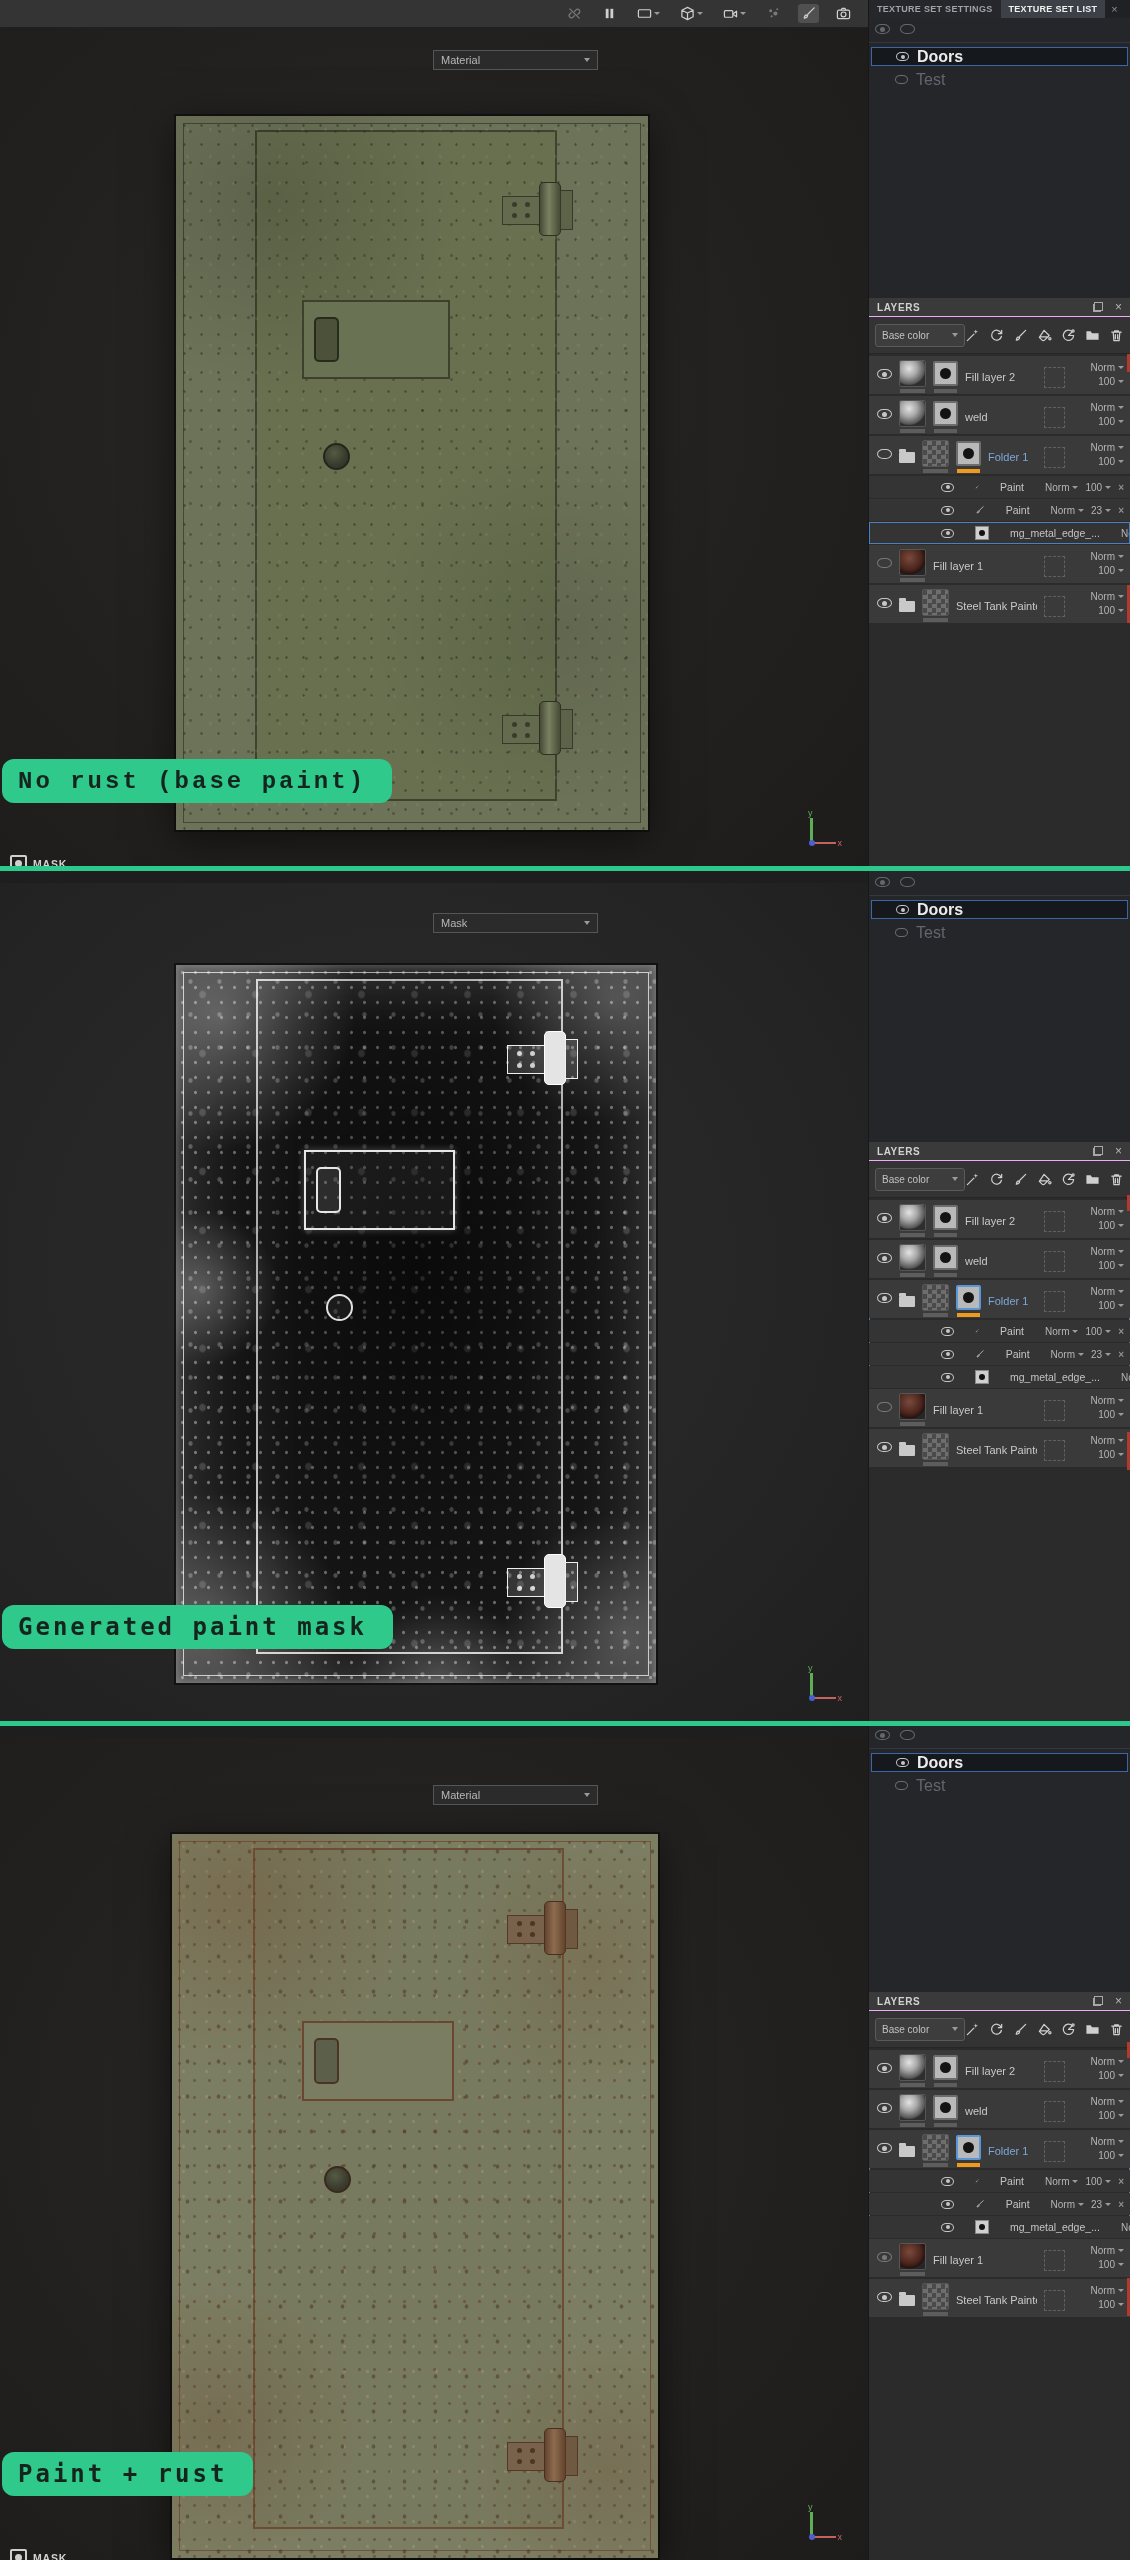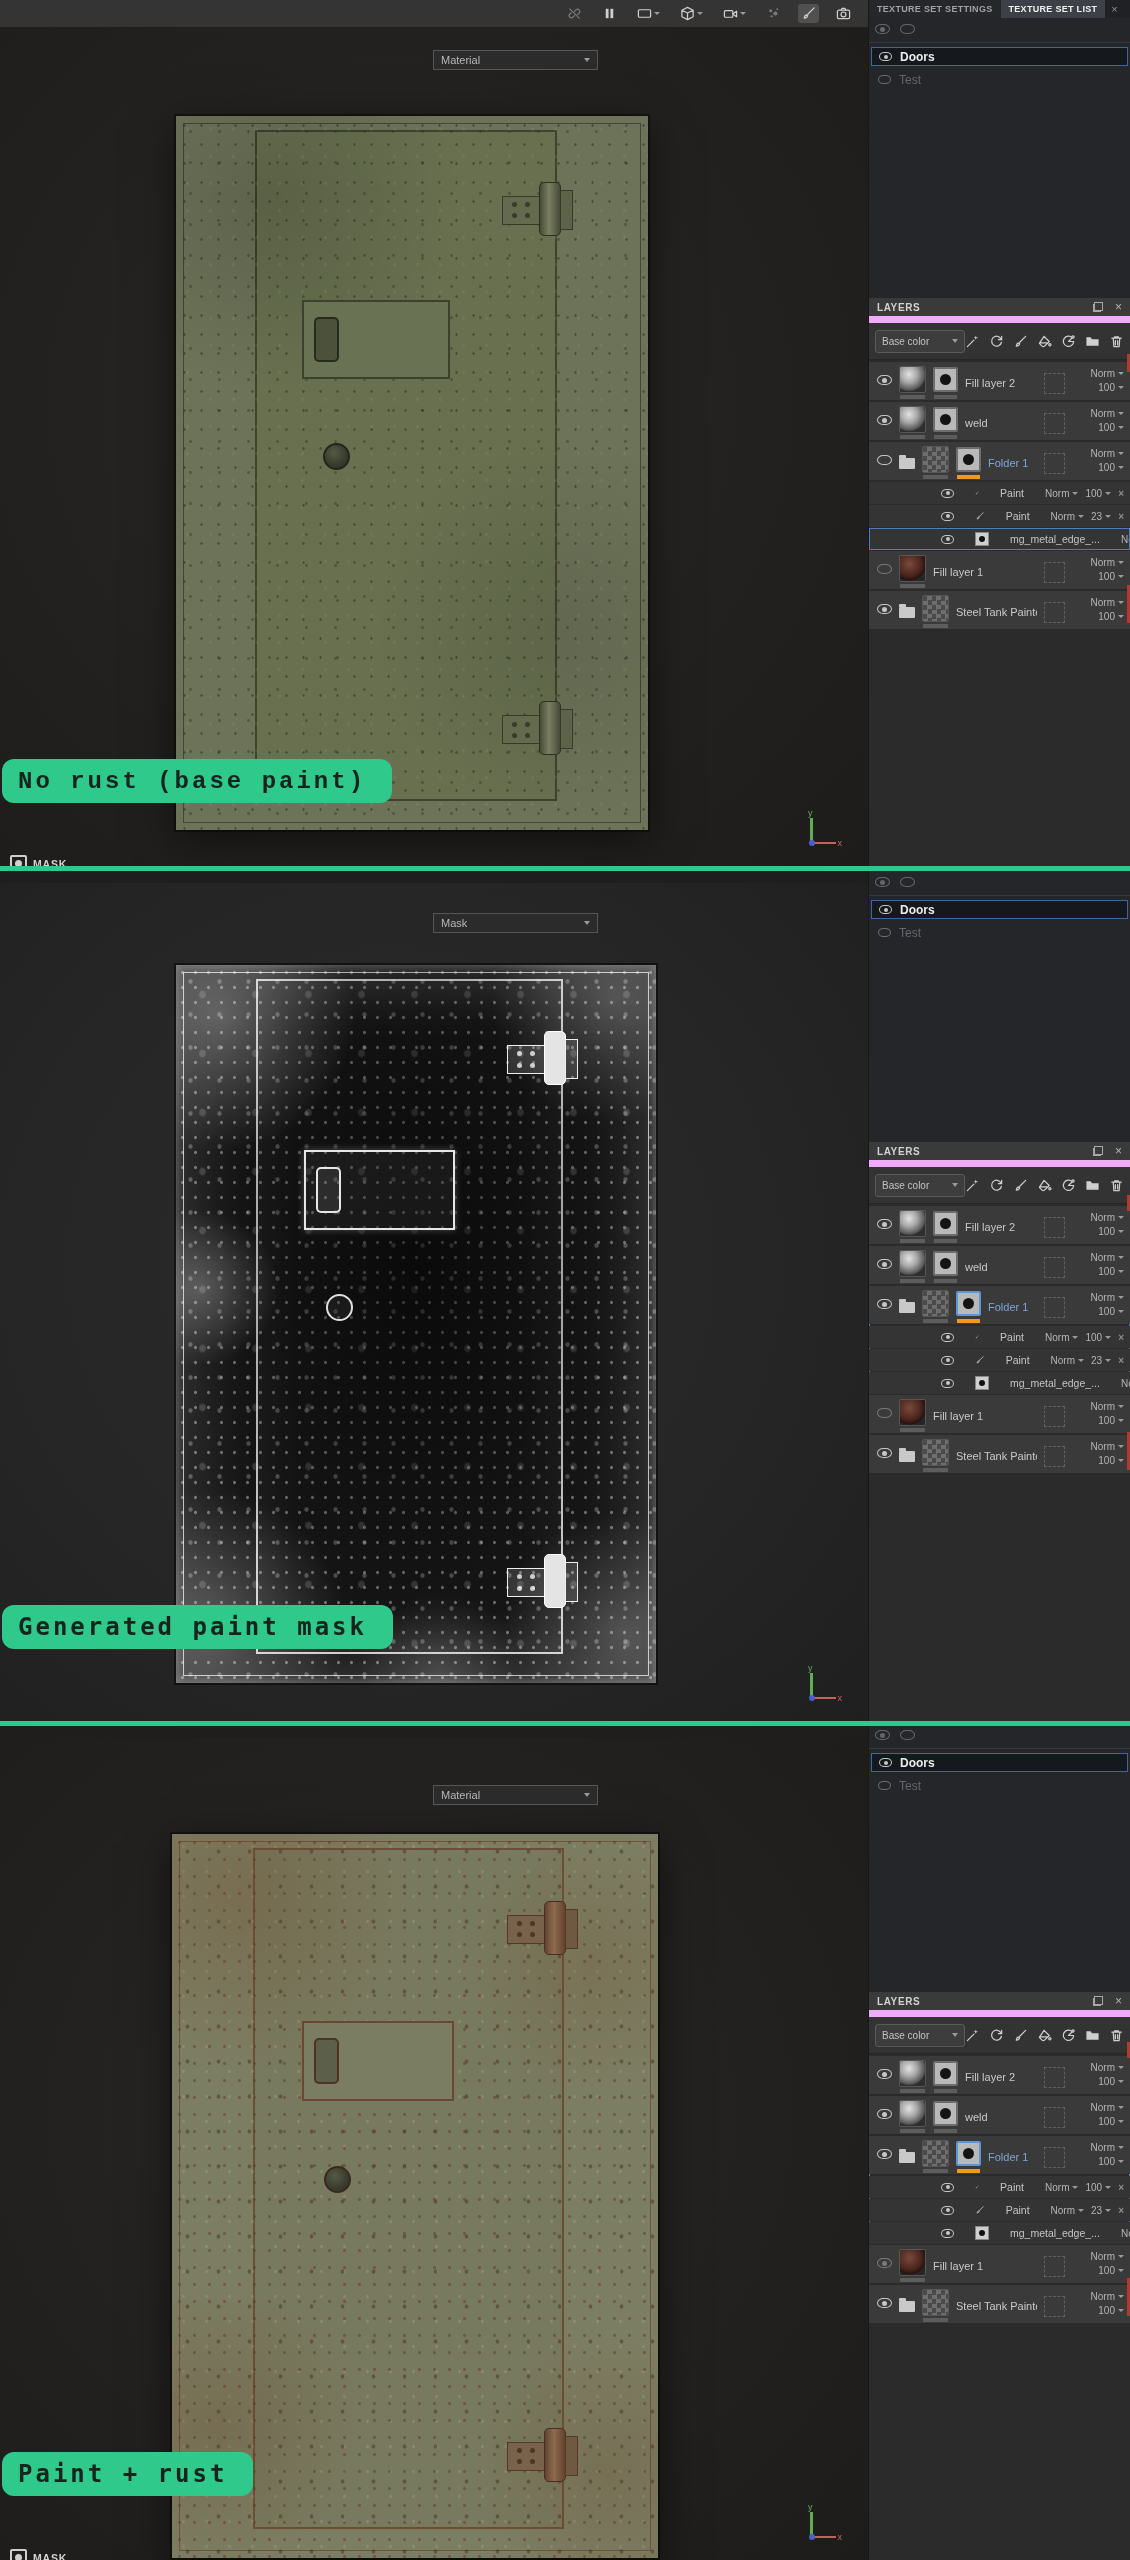--- a/index.html
+++ b/index.html
@@ -33,39 +33,39 @@
 
   
   .sidebar{position:absolute;left:869px;top:0;width:261px;height:100%;background:#24262a;}
   .tabs{position:absolute;left:0;top:0;width:100%;height:18px;display:flex;background:#202124;}
   .tab{font-size:9px;font-weight:bold;letter-spacing:.3px;display:flex;align-items:center;
     padding:0 8px;color:#9fa2a7;background:#26272b;}
   .tab.active{background:#3d4046;color:#f0f0f0;}
   .tabclose{font-size:11px;color:#8d9095;padding:0 6px;display:flex;align-items:center;}
   .ghost-row{position:absolute;left:6px;display:flex;gap:10px;opacity:.4;}
   .tsl-row{position:absolute;left:2px;right:2px;height:17px;display:flex;align-items:center;
-    gap:8px;padding-left:7px;font-size:12px;}
+    gap:8px;padding-left:24px;font-size:16px;}
   .tsl-row.sel{background:#15181d;border:1px solid #3c66a4;font-weight:bold;color:#ececec;}
   .tsl-row.dis{color:#62666d;}
   .tsl-div{position:absolute;left:0;right:0;height:1px;background:#35373c;}
 
   
   .eye{position:relative;display:inline-block;width:15px;height:10px;
     border:1.5px solid #c6c6c6;border-radius:50% / 60%;box-sizing:border-box;flex:none;}
   .eye::after{content:'';position:absolute;left:50%;top:50%;width:5px;height:5px;
     margin:-2.5px 0 0 -2.5px;border-radius:50%;background:#c6c6c6;}
   .eye.off::after{display:none;}
   .eye.dim{opacity:.45;}
   .eye.sm{width:13px;height:9px;}
   .eye.sm::after{width:4px;height:4px;margin:-2px 0 0 -2px;}
 
   
   .layers{position:absolute;left:0;right:0;bottom:0;background:#2b2b2b;}
   .lhead{height:18px;background:#3a3a3a;display:flex;align-items:center;padding:0 8px;
-    border-bottom:7px solid #f0abfc;}
+    border-bottom:1px solid #f0abfc;}
   .lhead .ttl{font-size:10px;font-weight:bold;letter-spacing:.6px;color:#d2d2d2;flex:1;}
   .dock{position:relative;width:10px;height:10px;margin-right:12px;}
   .dock::before{content:'';position:absolute;right:0;top:0;width:7px;height:7px;border:1.2px solid #a8a8a8;}
   .dock::after{content:'';position:absolute;left:0;bottom:0;width:7px;height:7px;
     border-left:1.2px solid #a8a8a8;border-bottom:1.2px solid #a8a8a8;}
   .xbtn{font-size:12px;color:#b5b5b5;line-height:1;}
   .ltools{height:36px;background:#333333;display:flex;align-items:center;padding:0 6px;
     border-bottom:1px solid #262626;}
   .chandrop{width:86px;height:21px;border:1px solid #5a5a5a;border-radius:3px;background:#3d3d3d;
     display:flex;align-items:center;justify-content:space-between;padding:0 6px;font-size:10px;color:#c2c2c2;}

